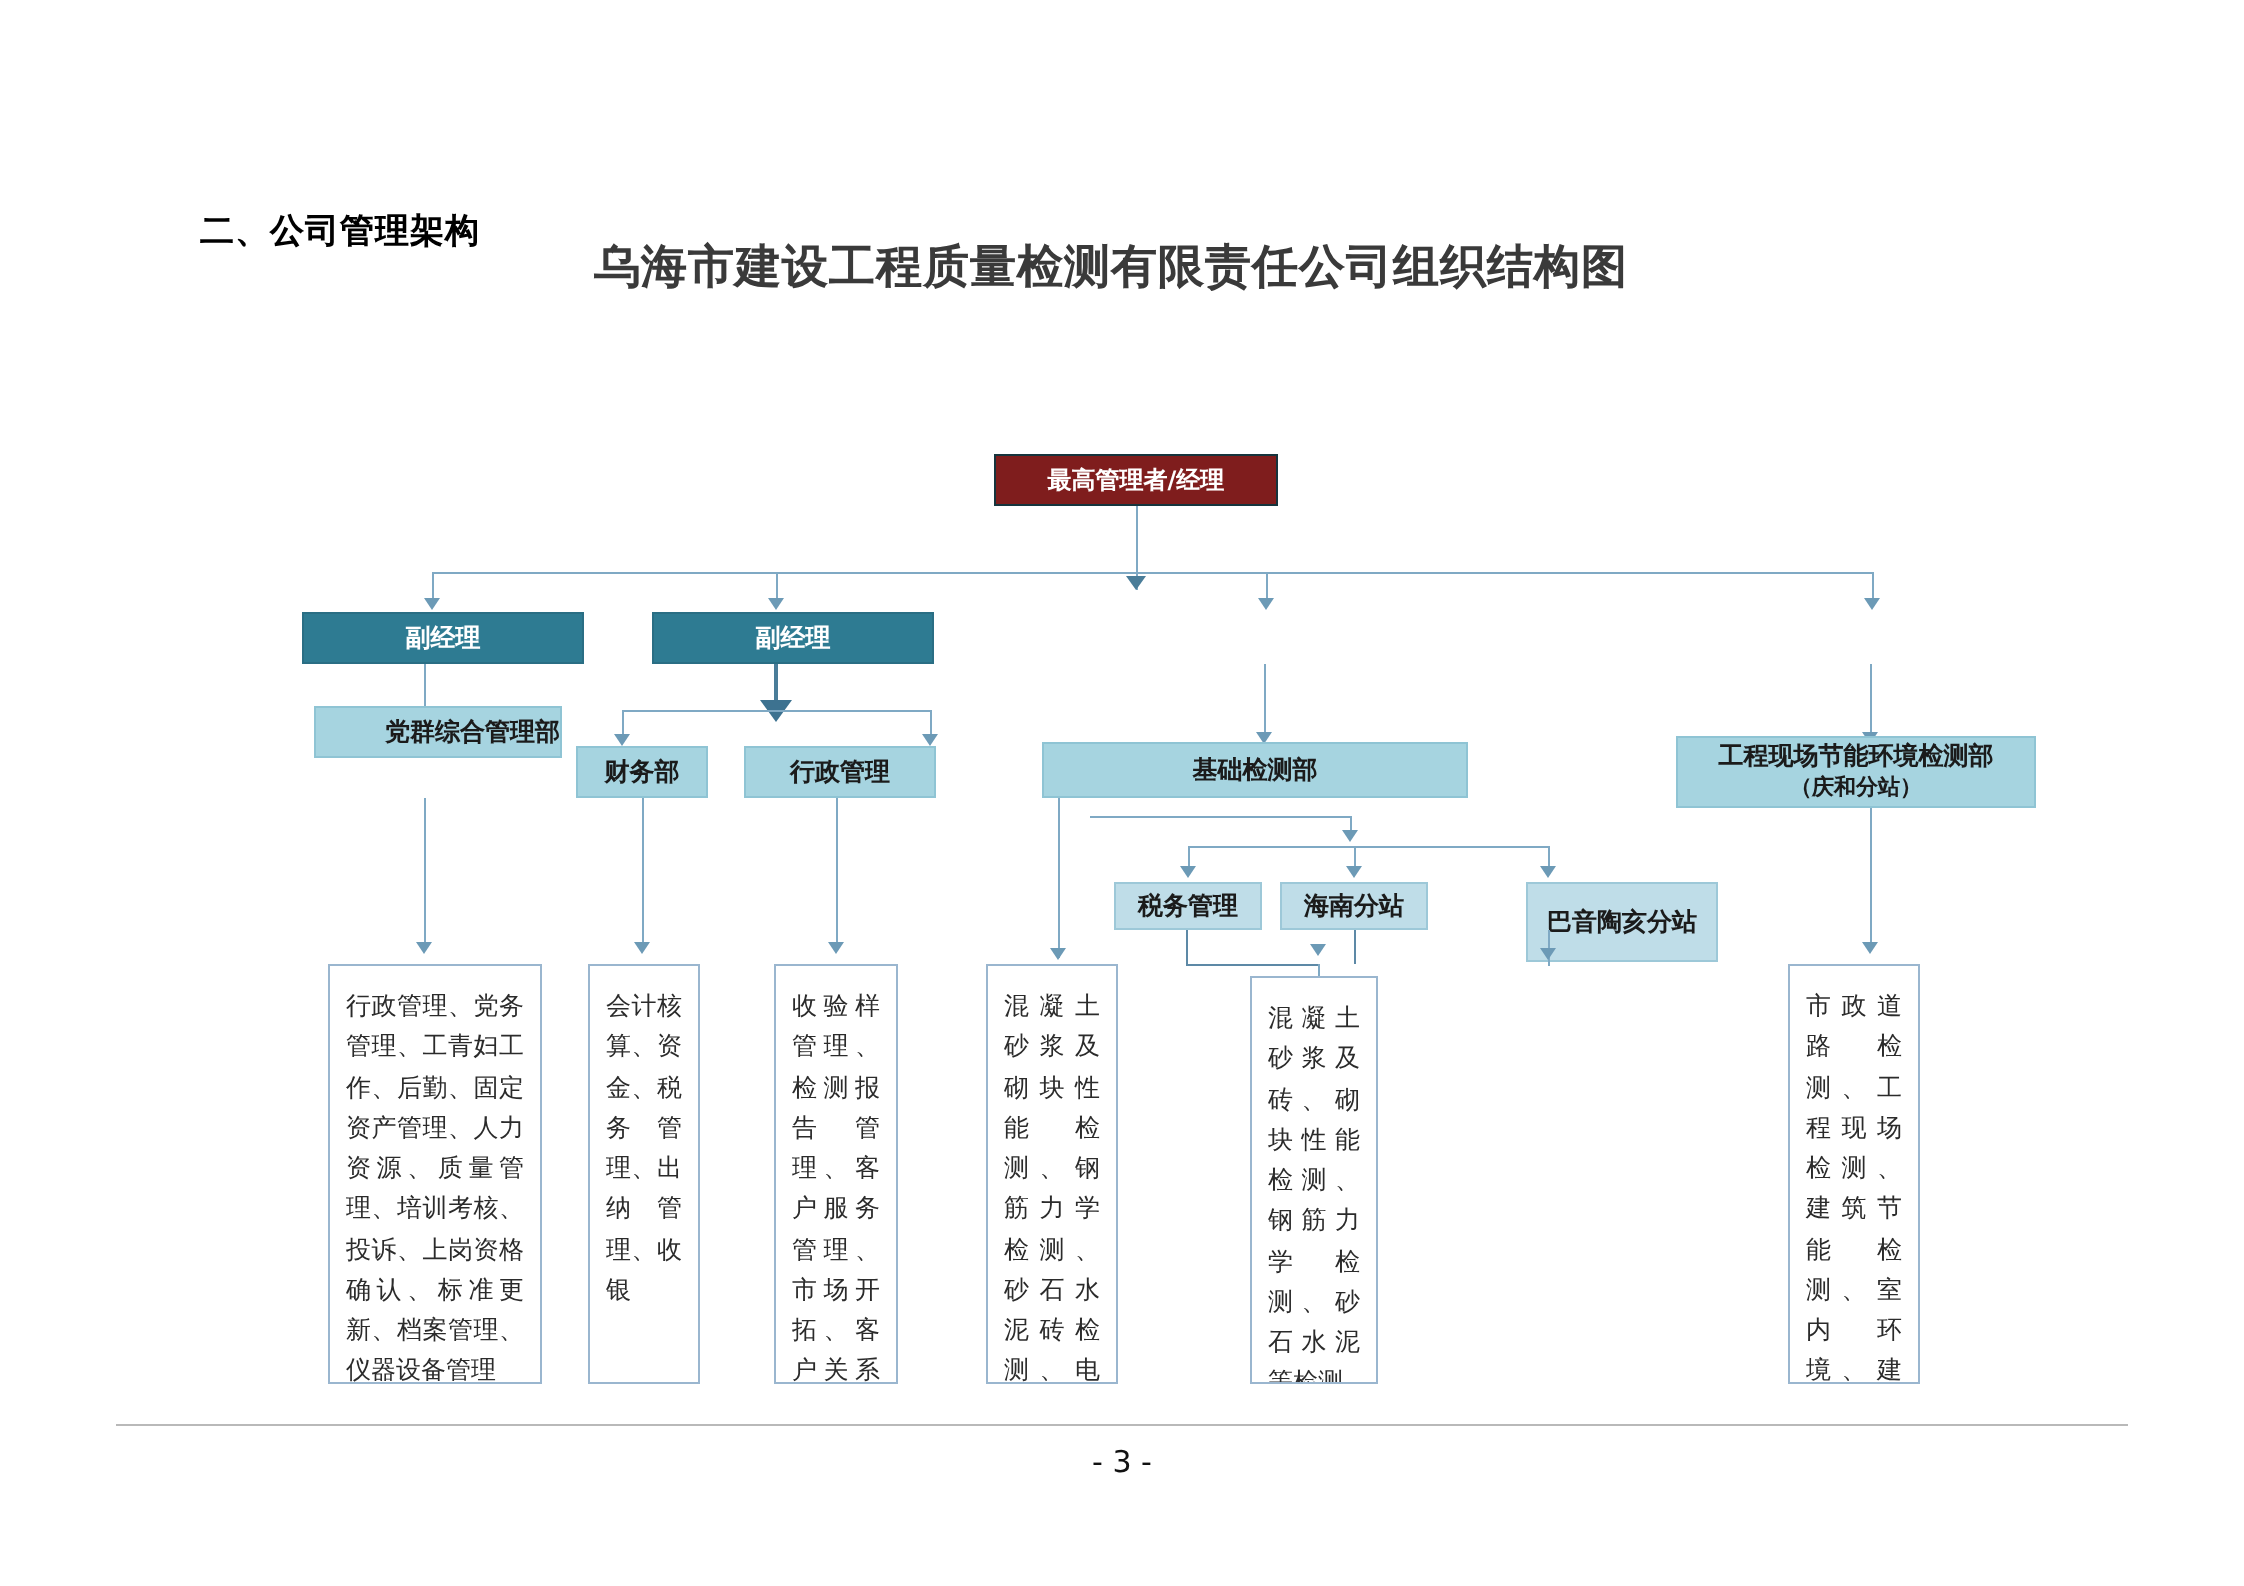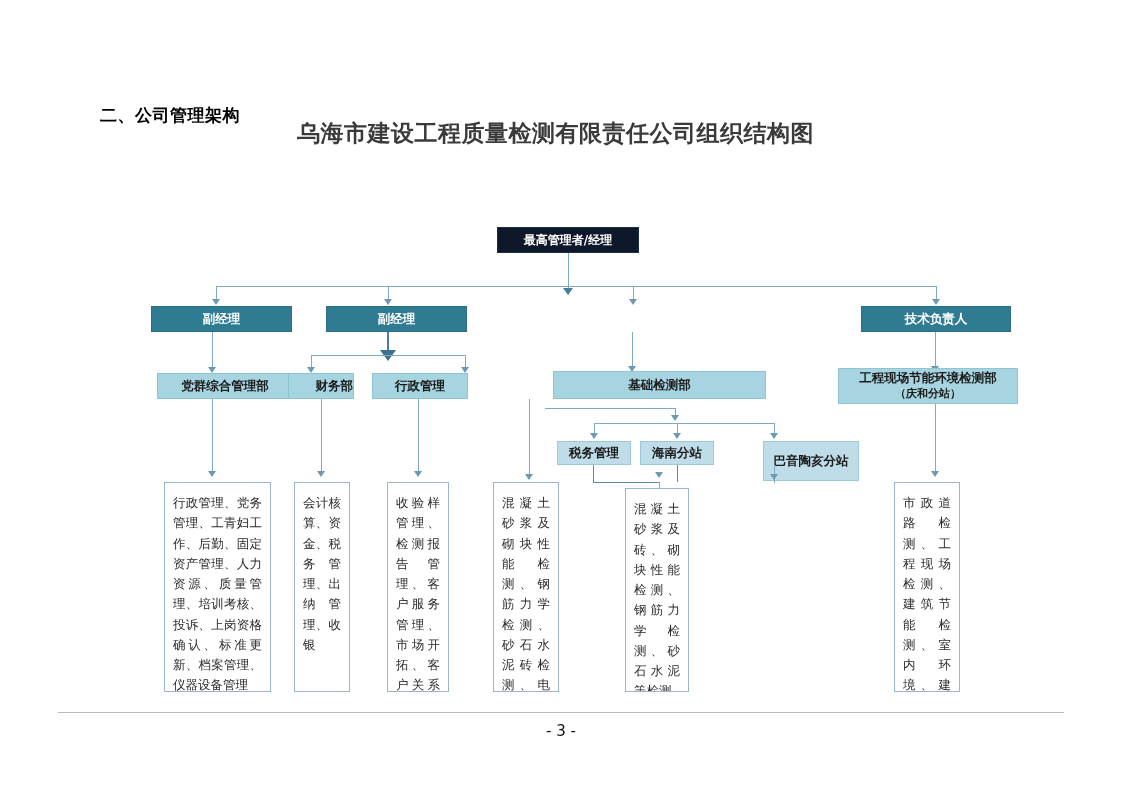--- a/index.html
+++ b/index.html
@@ -48,21 +48,21 @@
   .node {
     position: absolute;
     box-sizing: border-box;
     display: flex;
     align-items: center;
     justify-content: center;
     text-align: center;
     line-height: 1.25;
   }
   .node-top {
-    background: #0f172a;
+    background: #7f1d1d;
     color: #ffffff;
     border: 1px solid #16343d;
     font-size: 12px;
     font-weight: bold;
   }
   .node-l2 {
     background: #2e7b92;
     color: #ffffff;
     border: 1px solid #2a6e84;
     font-size: 12.5px;
@@ -192,51 +192,48 @@
   <div class="node node-top" style="left:497px; top:227px; width:142px; height:26px;">
     <span>最高管理者/经理</span>
   </div>
 
   <div class="node node-l2" style="left:151px; top:306px; width:141px; height:26px;">
     <span>副经理</span>
   </div>
   <div class="node node-l2" style="left:326px; top:306px; width:141px; height:26px;">
     <span>副经理</span>
   </div>
-  <div class="node node-l2" style="left:861px; top:306px; width:150px; height:26px;">
-    <span>技术负责人</span>
-  </div>
 
   <div class="ln ln-v" style="left:212px; top:332px; height:38px;"></div>
   <div class="arrow arrow-sm" style="left:208px; top:367px;"></div>
 
   <div class="ln ln-v ln-thick-v" style="left:387px; top:332px; height:26px;"></div>
   <div class="arrow arrow-big" style="left:380px; top:350px;"></div>
   <div class="ln ln-h" style="left:311px; top:355px; width:154px;"></div>
   <div class="ln ln-v" style="left:311px; top:355px; height:15px;"></div>
   <div class="arrow arrow-sm" style="left:307px; top:367px;"></div>
   <div class="ln ln-v" style="left:465px; top:355px; height:15px;"></div>
   <div class="arrow arrow-sm" style="left:461px; top:367px;"></div>
 
   <div class="ln ln-v" style="left:632px; top:332px; height:37px;"></div>
   <div class="arrow arrow-sm" style="left:628px; top:366px;"></div>
 
   <div class="ln ln-v" style="left:935px; top:332px; height:37px;"></div>
   <div class="arrow arrow-sm" style="left:931px; top:366px;"></div>
 
-  <div class="node node-l3" style="left:157px; top:373px; width:136px; height:26px;">
+  <div class="node node-l3" style="left:157px; top:353px; width:124px; height:26px;justify-content:flex-end;">
     <span>党群综合管理部</span>
   </div>
-  <div class="node node-l3" style="left:288px; top:373px; width:66px; height:26px;justify-content:flex-end;">
+  <div class="node node-l3" style="left:288px; top:373px; width:66px; height:26px;">
     <span>财务部</span>
   </div>
   <div class="node node-l3 shadowed" style="left:372px; top:373px; width:96px; height:26px;">
     <span>行政管理</span>
   </div>
-  <div class="node node-l3" style="left:521px; top:371px; width:213px; height:28px;margin-left:32px;">
+  <div class="node node-l3" style="left:521px; top:371px; width:213px; height:28px;">
     <span>基础检测部</span>
   </div>
   <div class="node node-l3 node-two-line" style="left:838px; top:368px; width:180px; height:36px;">
     <span>工程现场节能环境检测部</span>
     <span class="sub">（庆和分站）</span>
   </div>
 
   <div class="ln ln-v" style="left:529px; top:399px; height:80px;"></div>
   <div class="arrow arrow-sm" style="left:525px; top:474px;"></div>
 

